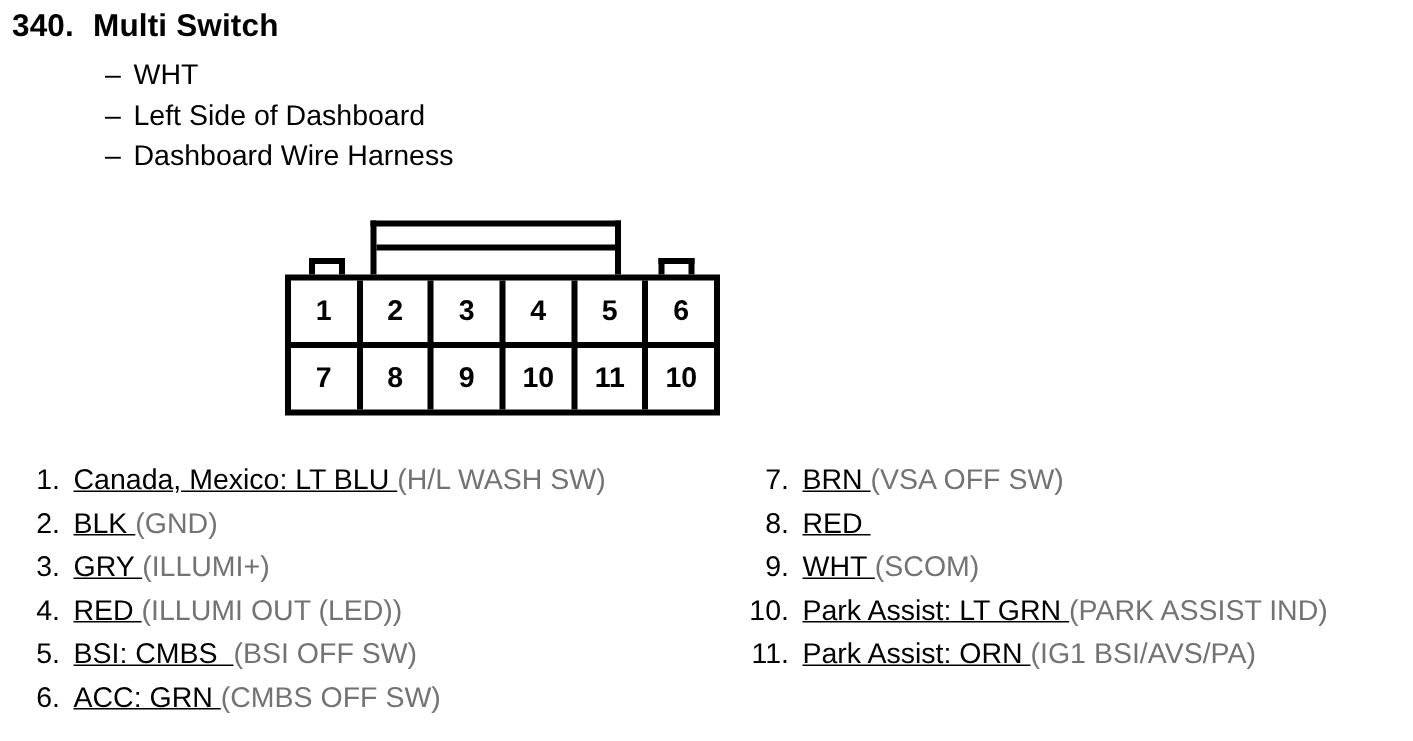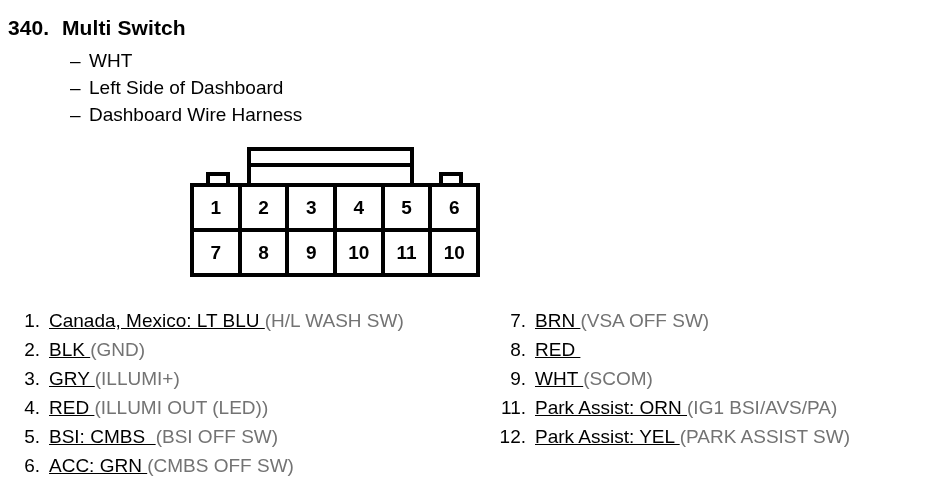--- a/index.html
+++ b/index.html
@@ -22,21 +22,20 @@
     position: absolute;
     left: 8px;
     top: 6px;
   }
   #title-row {
     display: flex;
     align-items: baseline;
     font-weight: bold;
     font-size: 21px;
     letter-spacing: 0.1px;
-    margin-top: 10px;
   }
   #title-number {
     width: 54px;
     flex: 0 0 auto;
   }
   #title-text {
     white-space: pre;
     text-align: center;
   }
   #subtitle-list {
@@ -244,22 +243,22 @@
   <div class="pin-item">
     <span class="pin-index">8.</span>
     <span class="pin-desc">RED </span>
   </div>
   <div class="pin-item">
     <span class="pin-index">9.</span>
     <span class="pin-desc">WHT </span>
     <span class="pin-signal">(SCOM)</span>
   </div>
   <div class="pin-item">
+    <span class="pin-index">10.</span>
+    <span class="pin-desc">Park Assist: LT GRN </span>
+    <span class="pin-signal">(PARK ASSIST IND)</span>
+  </div>
+  <div class="pin-item">
     <span class="pin-index">11.</span>
     <span class="pin-desc">Park Assist: ORN </span>
     <span class="pin-signal">(IG1 BSI/AVS/PA)</span>
   </div>
-  <div class="pin-item">
-    <span class="pin-index">12.</span>
-    <span class="pin-desc">Park Assist: YEL </span>
-    <span class="pin-signal">(PARK ASSIST SW)</span>
-  </div>
 </div>
 
 </body></html>

